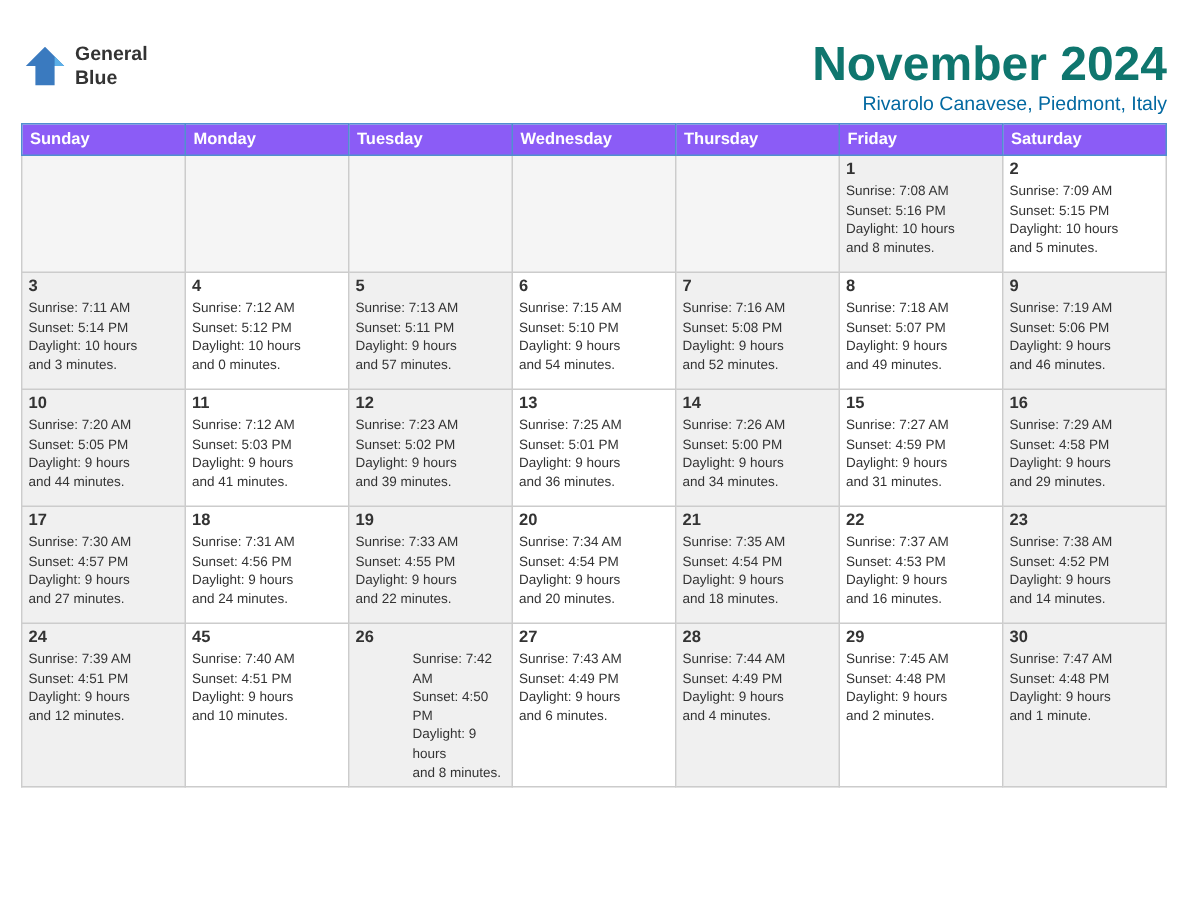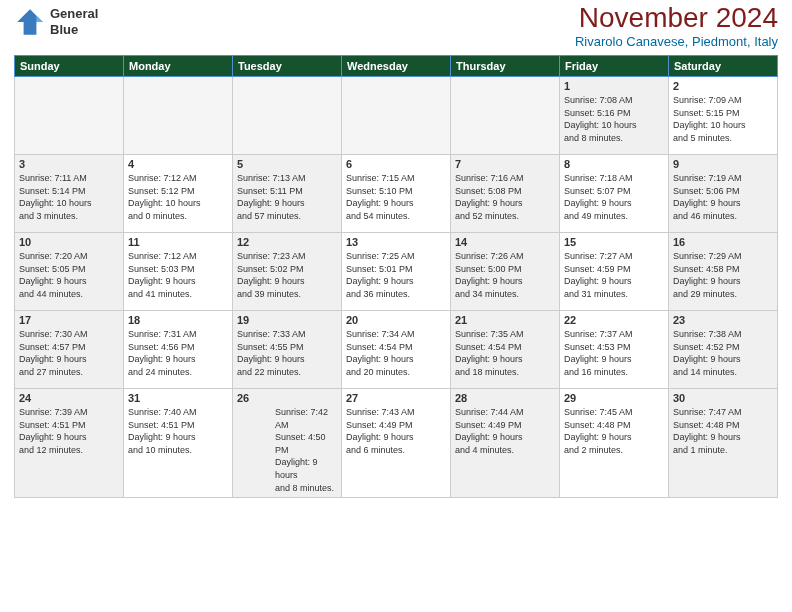--- a/index.html
+++ b/index.html
@@ -6,21 +6,21 @@
     body {
       font-family: Arial, sans-serif;
       background: #fff;
       width: 792px;
       height: 612px;
       overflow: hidden;
     }
     .page {
       width: 792px;
       height: 612px;
-      padding: 2px 14px;
+      padding: 24px 14px;
     }
     .header {
       display: flex;
       align-items: flex-start;
       justify-content: space-between;
       margin-bottom: 6px;
     }
     .logo {
       display: flex;
       align-items: center;
@@ -34,35 +34,35 @@
       line-height: 1.2;
     }
     .logo-icon {
       width: 32px;
       height: 32px;
     }
     .title-block {
       text-align: right;
     }
     .month-title {
-      font-size: 28px;
-      font-weight: normal;
-      color: #7f1d1d;
+      font-size: 32px;
+      font-weight: bold;
+      color: #0f766e;
     }
     .location {
       font-size: 13px;
       color: #0369a1;
     }
     table {
       width: 100%;
       border-collapse: collapse;
       table-layout: fixed;
     }
     th {
-      background-color: #14532d;
+      background-color: #8b5cf6;
       color: #fff;
       font-size: 11px;
       font-weight: bold;
       padding: 4px 5px;
       text-align: left;
       border: 1px solid #5090cf;
     }
     td {
       border: 1px solid #ccc;
       vertical-align: top;
@@ -300,21 +300,21 @@
         </tr>
         <tr>
           <td class="shaded">
             <span class="day-num">24</span>
             <div class="day-info" style="white-space: pre-line;">Sunrise: 7:39 AM
 Sunset: 4:51 PM
 Daylight: 9 hours
 and 12 minutes.</div>
           </td>
           <td>
-            <span class="day-num">31</span>
+            <span class="day-num">45</span>
             <div class="day-info" style="white-space: pre-line;">Sunrise: 7:40 AM
 Sunset: 4:51 PM
 Daylight: 9 hours
 and 10 minutes.</div>
           </td>
           <td class="shaded">
             <span class="day-num">26</span>
             <div class="day-info" style="white-space: pre-line; margin-left: 38px;">Sunrise: 7:42 AM
 Sunset: 4:50 PM
 Daylight: 9 hours

